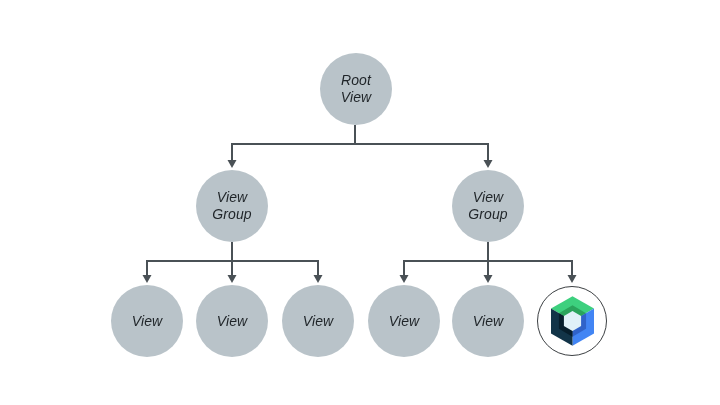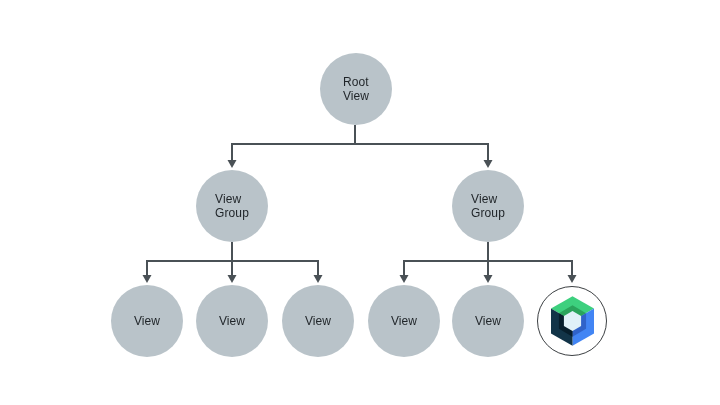--- a/index.html
+++ b/index.html
@@ -10,22 +10,22 @@
   }
   html,body{margin:0;padding:0;}
   body{background:var(--bg);font-family:"Liberation Sans","DejaVu Sans",sans-serif;}
   .stage{position:relative;width:720px;height:405px;background:var(--bg);overflow:hidden;}
   .connectors{position:absolute;left:0;top:0;width:720px;height:405px;}
   .connectors path{stroke:var(--line);stroke-width:2;fill:none;}
   .connectors polygon{fill:var(--line);}
   .node{
     position:absolute;width:72px;height:72px;border-radius:50%;
     background:var(--node_fill);display:flex;align-items:center;justify-content:center;
-    text-align:left;color:var(--node_text);font-size:12px;line-height:1.2;
-    white-space:pre-line;letter-spacing:0.1px;
+    text-align:center;color:var(--node_text);font-size:14px;line-height:1.2;
+    white-space:pre-line;letter-spacing:0.1px;font-style:italic;
   }
   .node.compose{
     width:70px;height:70px;background:#ffffff;border:1.5px solid var(--logo_ring);
     box-sizing:border-box;
   }
   .n-root{left:320px;top:53px;}
   .n-vgl{left:196px;top:170px;}
   .n-vgr{left:452px;top:170px;}
   .n-v1{left:111px;top:285px;}
   .n-v2{left:196px;top:285px;}

